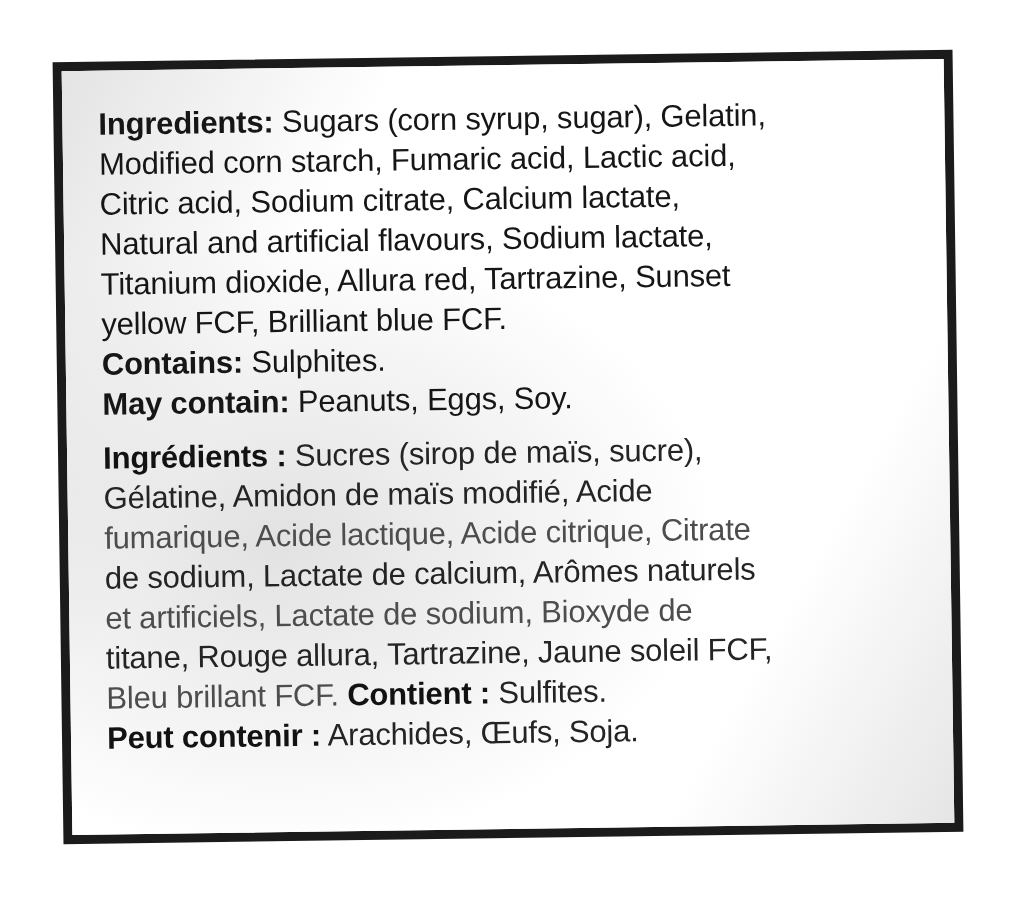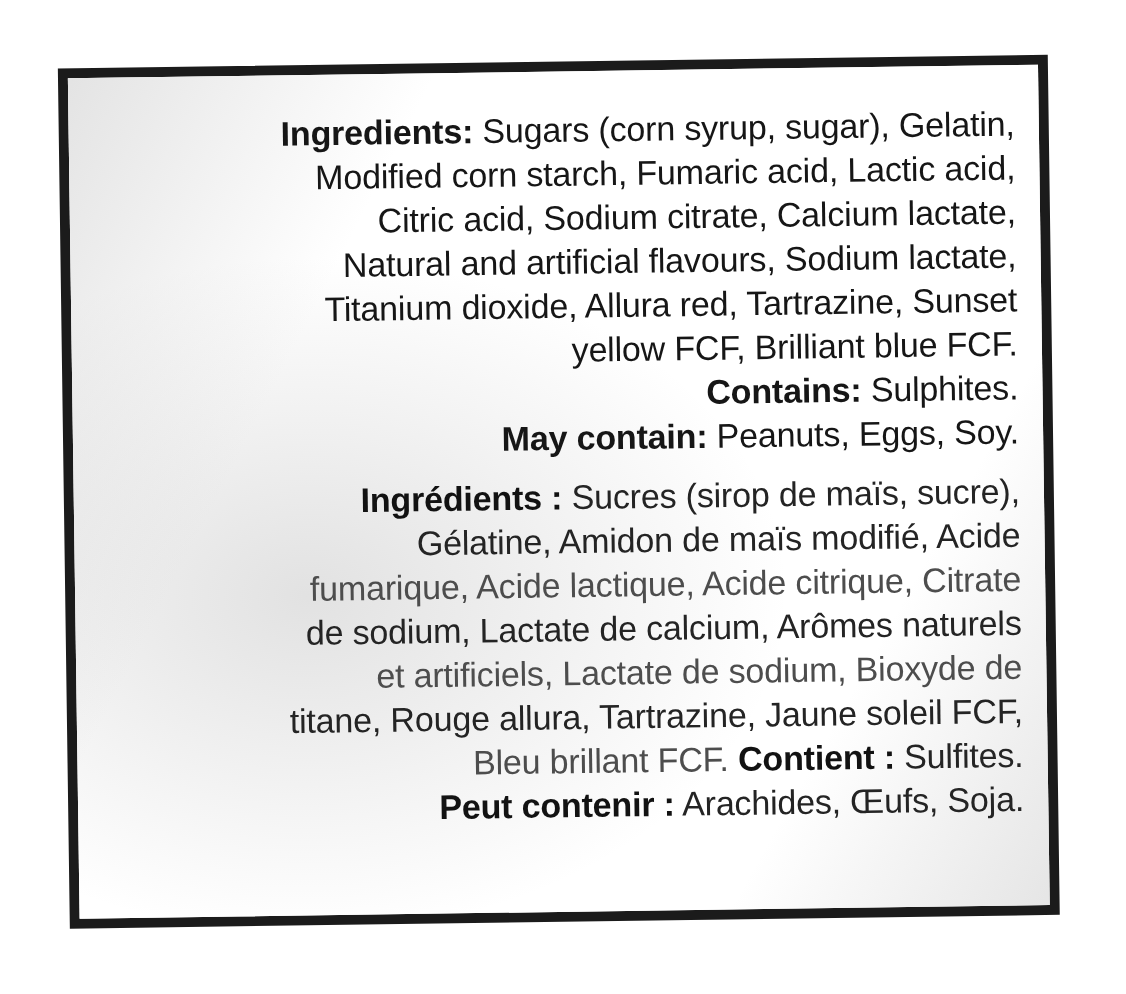--- a/index.html
+++ b/index.html
@@ -14,21 +14,20 @@
     overflow: hidden;
   }
 
   
   #label-photo {
     position: absolute;
     left: 0; top: 0;
     width: 1024px;
     height: 904px;
     background: #ffffff;
-    text-align: right;
   }
 
   
   .panel-frame {
     position: absolute;
     left: 58px;
     top: 56px;
     width: 900px;
     height: 782px;
     border: 9px solid #1b1b1b;

